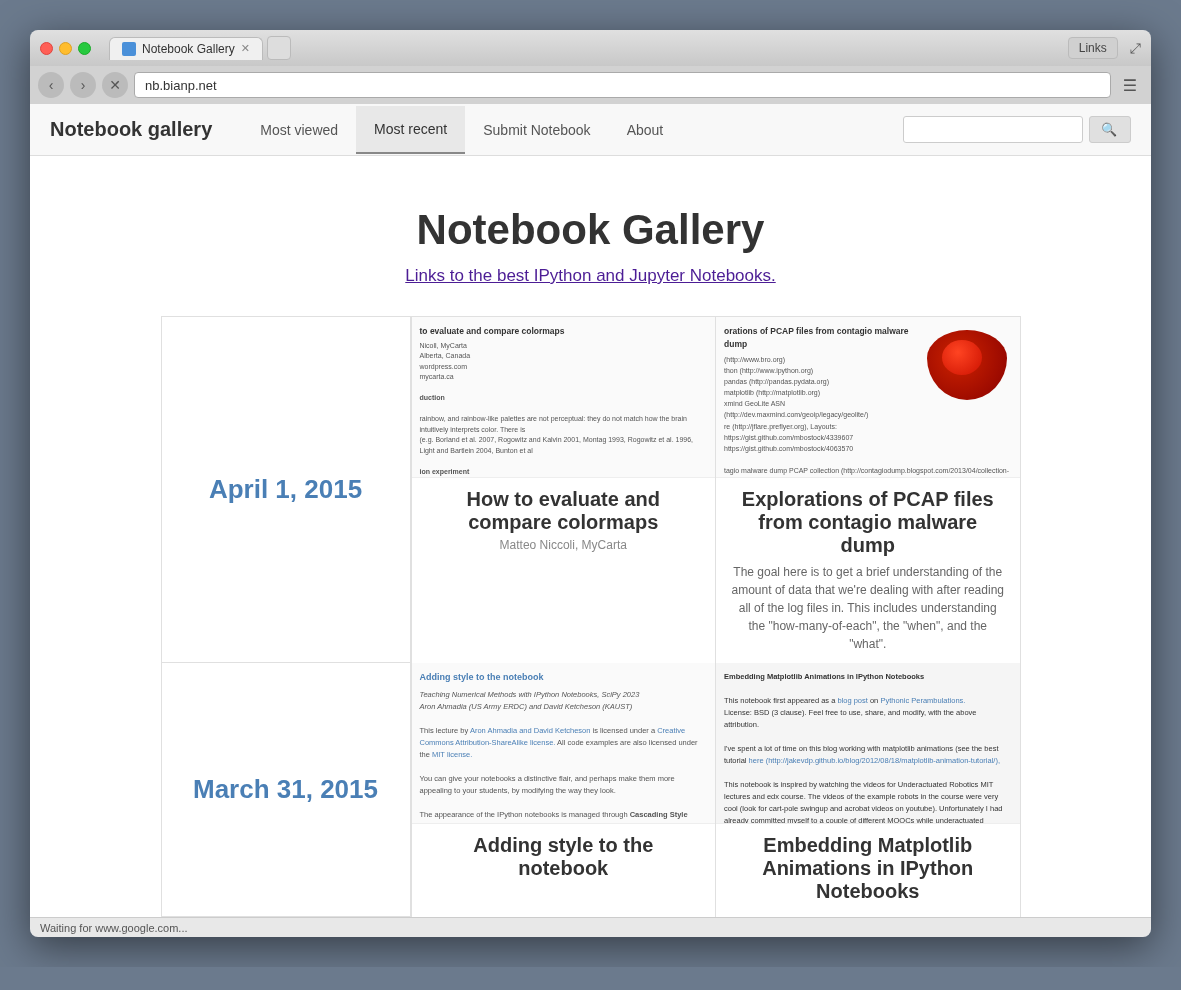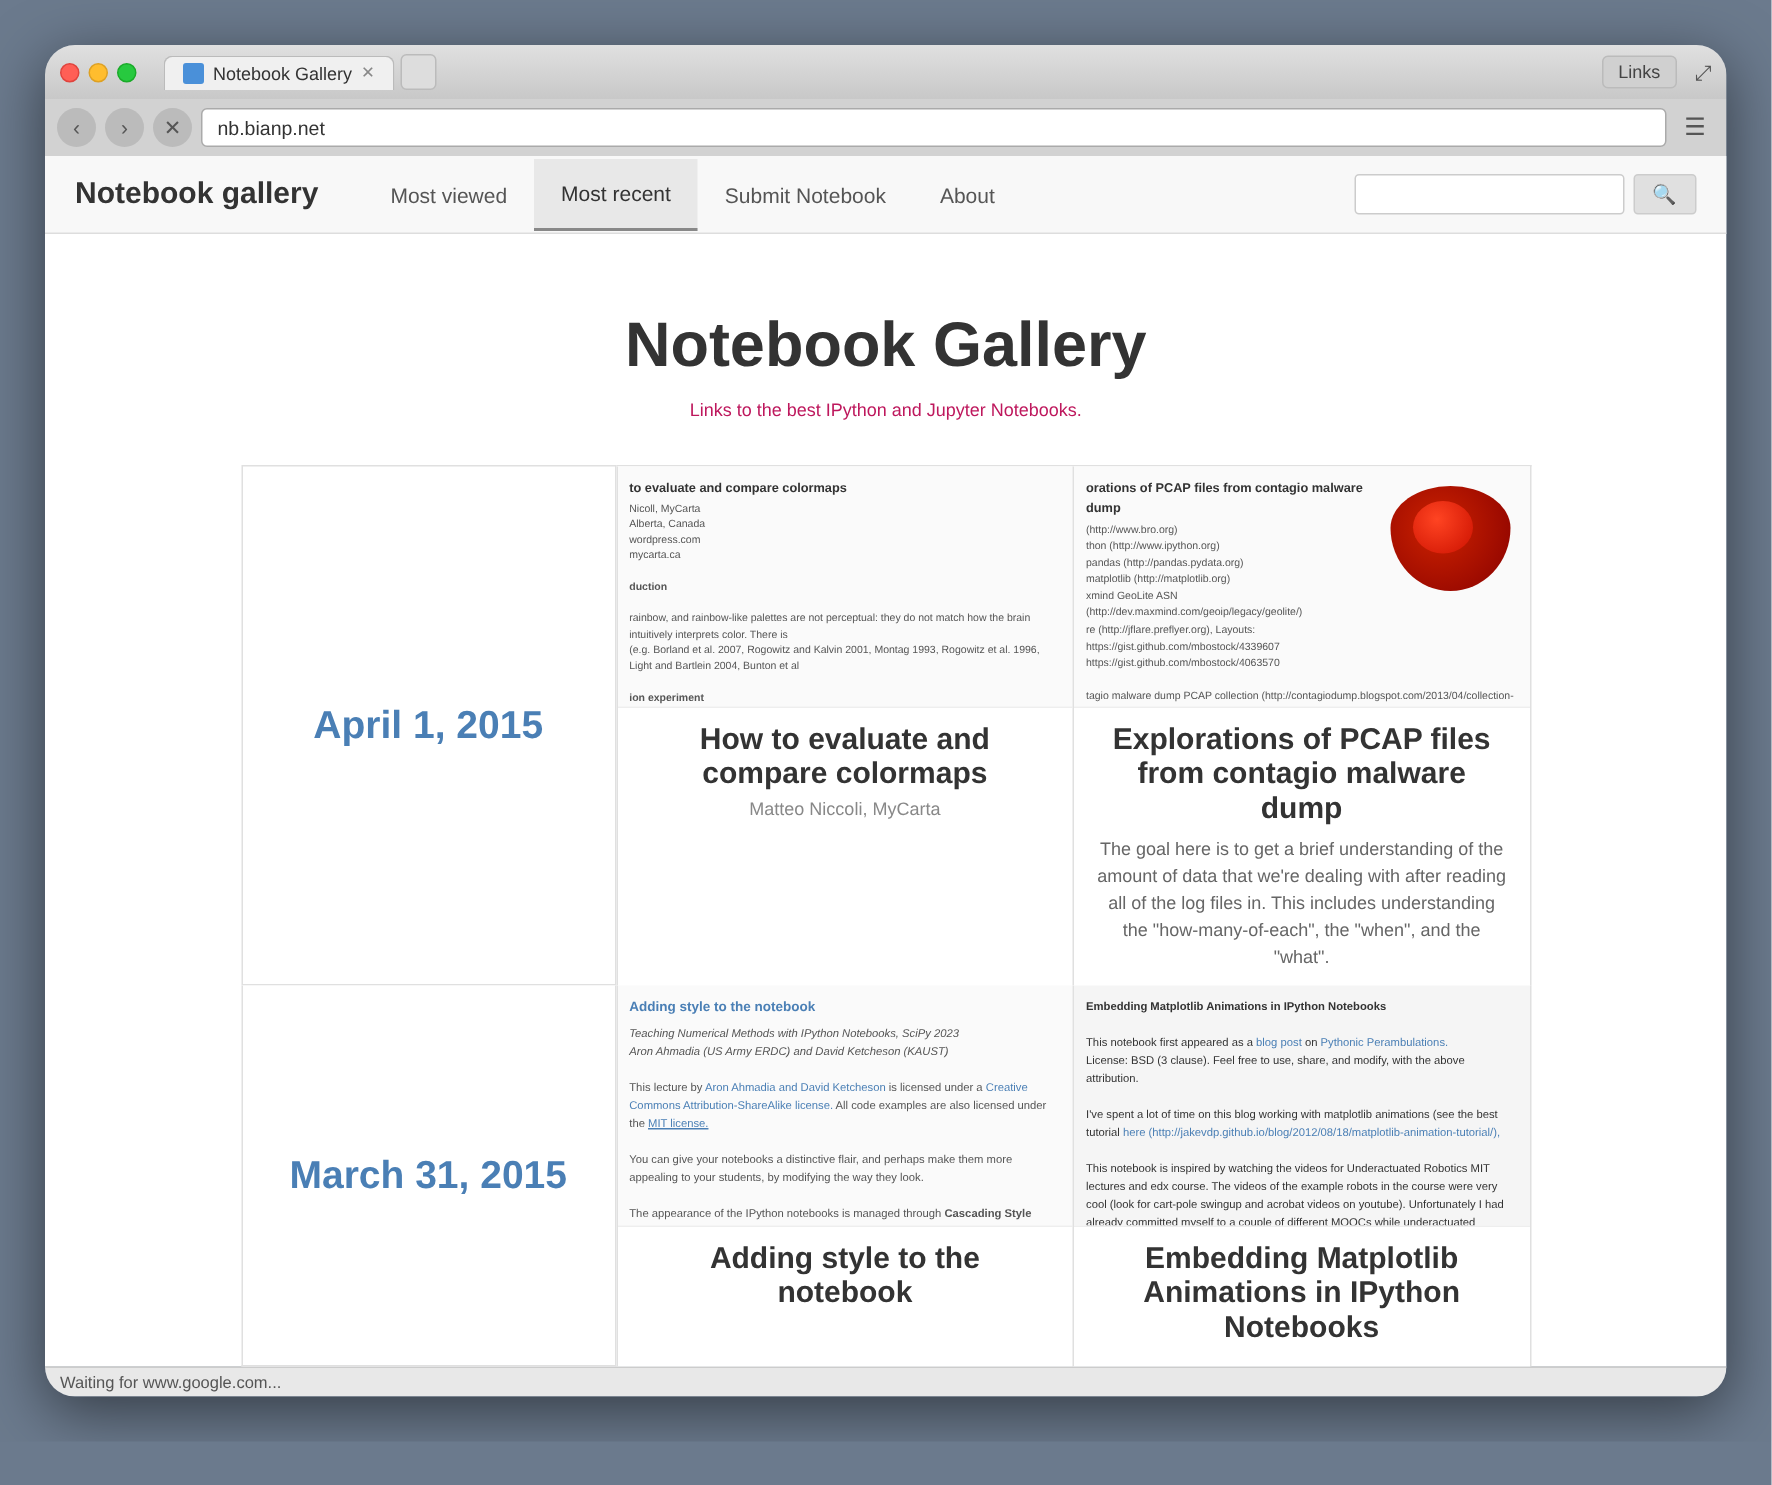--- a/index.html
+++ b/index.html
@@ -6,21 +6,21 @@
     body {
       background: #6b7a8d;
       font-family: -apple-system, BlinkMacSystemFont, 'Helvetica Neue', Arial, sans-serif;
       font-size: 14px;
     }
 
     
     .browser-window {
       width: 1121px;
       margin: 30px auto;
-      border-radius: 20px;
+      border-radius: 8px;
       overflow: hidden;
       box-shadow: 0 10px 40px rgba(0,0,0,0.5);
     }
 
     .browser-titlebar {
       background: linear-gradient(to bottom, #e0e0e0, #c8c8c8);
       height: 36px;
       display: flex;
       align-items: center;
       padding: 0 10px;
@@ -228,22 +228,23 @@
     }
 
     .hero-title {
       font-size: 42px;
       font-weight: bold;
       color: #333;
       margin-bottom: 12px;
     }
 
     .hero-subtitle {
-      font-size: 12px;
-      color: #be185d;
+      font-size: 17px;
+      color: #4c1d95;
+      text-decoration: underline;
     }
 
     
     .malware-img {
       width: 80px;
       height: 70px;
       background: radial-gradient(circle at 40% 40%, #cc2200, #880000);
       border-radius: 50% 50% 50% 50% / 40% 40% 60% 60%;
       float: right;
       margin: 5px;
@@ -472,21 +473,21 @@
           <div class="date-text">March 31, 2015</div>
         </div>
         <div class="notebook-pair" style="border-top: none;">
 
           <div class="nb-card">
             <div class="nb-preview">
               <div style="font-weight:bold; font-size:9px; color:#4a7fb5; margin-bottom:4px;">Adding style to the notebook</div>
               <div style="font-size:7.5px; color:#555; line-height:1.6;">
                 <em>Teaching Numerical Methods with IPython Notebooks, SciPy 2023</em><br>
                 <em>Aron Ahmadia (US Army ERDC) and David Ketcheson (KAUST)</em><br><br>
-                This lecture by <span style="color:#4a7fb5;margin-top:40px;">Aron Ahmadia and David Ketcheson</span> is licensed under a <span style="color:#4a7fb5;">Creative Commons Attribution-ShareAlike license.</span> All code examples are also licensed under the <span style="color:#4a7fb5;text-decoration:underline;">MIT license.</span><br><br>
+                This lecture by <span style="color:#4a7fb5;margin-top:40px;">Aron Ahmadia and David Ketcheson</span> is licensed under a <span style="color:#4a7fb5;">Creative Commons Attribution-ShareAlike license.</span> All code examples are also licensed under the <span style="color:#4a7fb5;">MIT license.</span><br><br>
                 You can give your notebooks a distinctive flair, and perhaps make them more appealing to your students, by modifying the way they look.<br><br>
                 The appearance of the IPython notebooks is managed through <strong>Cascading Style Sheets</strong> (CSS), a widely-used web technology. It's possible to make huge modifications to the notebook with CSS; we will just cover the basics.
               </div>
             </div>
             <div class="nb-footer">
               <div class="nb-title">Adding style to the notebook</div>
             </div>
           </div>
 
           <div class="nb-card">

